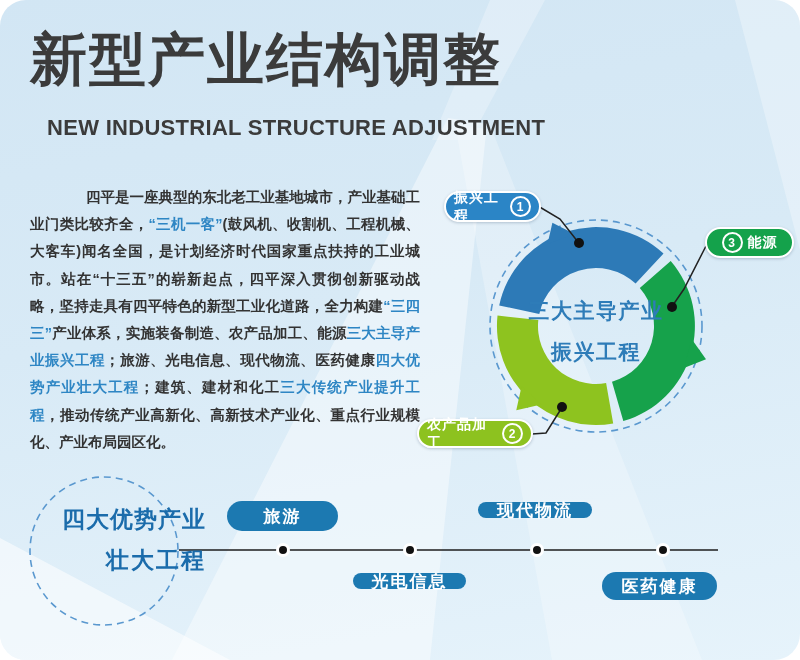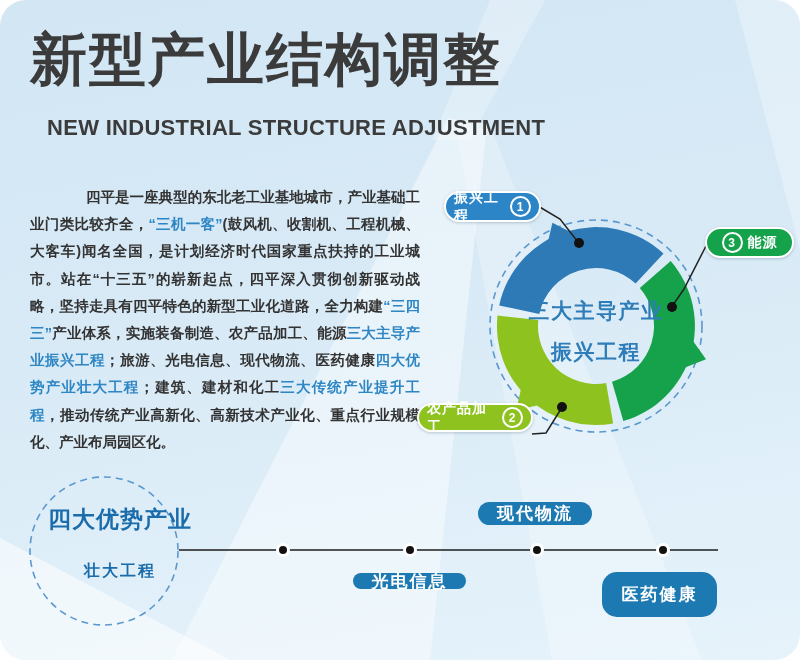--- a/index.html
+++ b/index.html
@@ -57,40 +57,40 @@
     font-size:14px;font-weight:600;letter-spacing:1px;
     box-shadow:0 1px 3px rgba(30,60,90,.25);box-sizing:border-box;padding:0 8px;
   }
   .pill .num{
     display:inline-flex;align-items:center;justify-content:center;
     width:17px;height:17px;border:2px solid #fff;border-radius:50%;
     font-size:12px;font-weight:700;flex:0 0 auto;
   }
   .pill-equip{left:444px;top:191px;width:97px;height:31px;background:var(--pill-blue,#2b85c6);}
   .pill-energy{left:705px;top:227px;width:89px;height:31px;background:var(--pill-green,#14a24b);}
-  .pill-agri{left:417px;top:403px;width:116px;height:29px;background:var(--pill-lime,#8dc21f);}
+  .pill-agri{left:417px;top:419px;width:116px;height:29px;background:var(--pill-lime,#8dc21f);}
 
   
   .circle-label{
-    position:absolute;left:20px;top:504px;width:200px;text-align:center;
+    position:absolute;left:6px;top:504px;width:200px;text-align:right;
     color:var(--circle-blue,#1b6cab);font-weight:800;
   }
   .circle-label .l1{font-size:23px;letter-spacing:1px;}
-  .circle-label .l2{font-size:16px;letter-spacing:2px;margin-top:26px;}
+  .circle-label .l2{font-size:23px;letter-spacing:2px;margin-top:10px;}
 
   .tl-pill{
     position:absolute;display:flex;align-items:center;justify-content:center;
     background:var(--tl-blue,#1c79b1);color:#fff;border-radius:15px;
     font-size:17px;font-weight:600;letter-spacing:2px;
     box-sizing:border-box;
   }
   .tl-pill-0{left:227px;top:501px;width:111px;height:30px;}
   .tl-pill-1{left:353px;top:573px;width:113px;height:16px;}
-  .tl-pill-2{left:478px;top:502px;width:114px;height:23px;}
-  .tl-pill-3{left:602px;top:572px;width:115px;height:45px;text-align:right;}
+  .tl-pill-2{left:478px;top:502px;width:114px;height:16px;}
+  .tl-pill-3{left:602px;top:572px;width:115px;height:28px;text-align:right;}
 </style>
 </head>
 <body>
 
 <div class="page">
 
   <svg class="bg-shapes" viewBox="0 0 800 660" aria-hidden="true">
     <polygon points="490,0 545,0 470,140 432,140" fill="rgba(255,255,255,0.28)"></polygon>
     <polygon points="448,118 487,124 430,660 172,660" fill="rgba(255,255,255,0.42)"></polygon>
     <polygon points="455,124 492,130 702,660 552,660" fill="rgba(255,255,255,0.26)"></polygon>
@@ -147,17 +147,18 @@
   <div class="pill pill-agri">
     <span>农产品加工</span>
     <span class="num">2</span>
   </div>
 
   <div class="circle-label">
     <div class="l1">四大优势产业</div>
     <div class="l2">壮大工程</div>
   </div>
 
+  <div class="tl-pill tl-pill-0">旅游</div>
   <div class="tl-pill tl-pill-1">光电信息</div>
   <div class="tl-pill tl-pill-2">现代物流</div>
   <div class="tl-pill tl-pill-3">医药健康</div>
 
 </div>
 
 </body></html>

